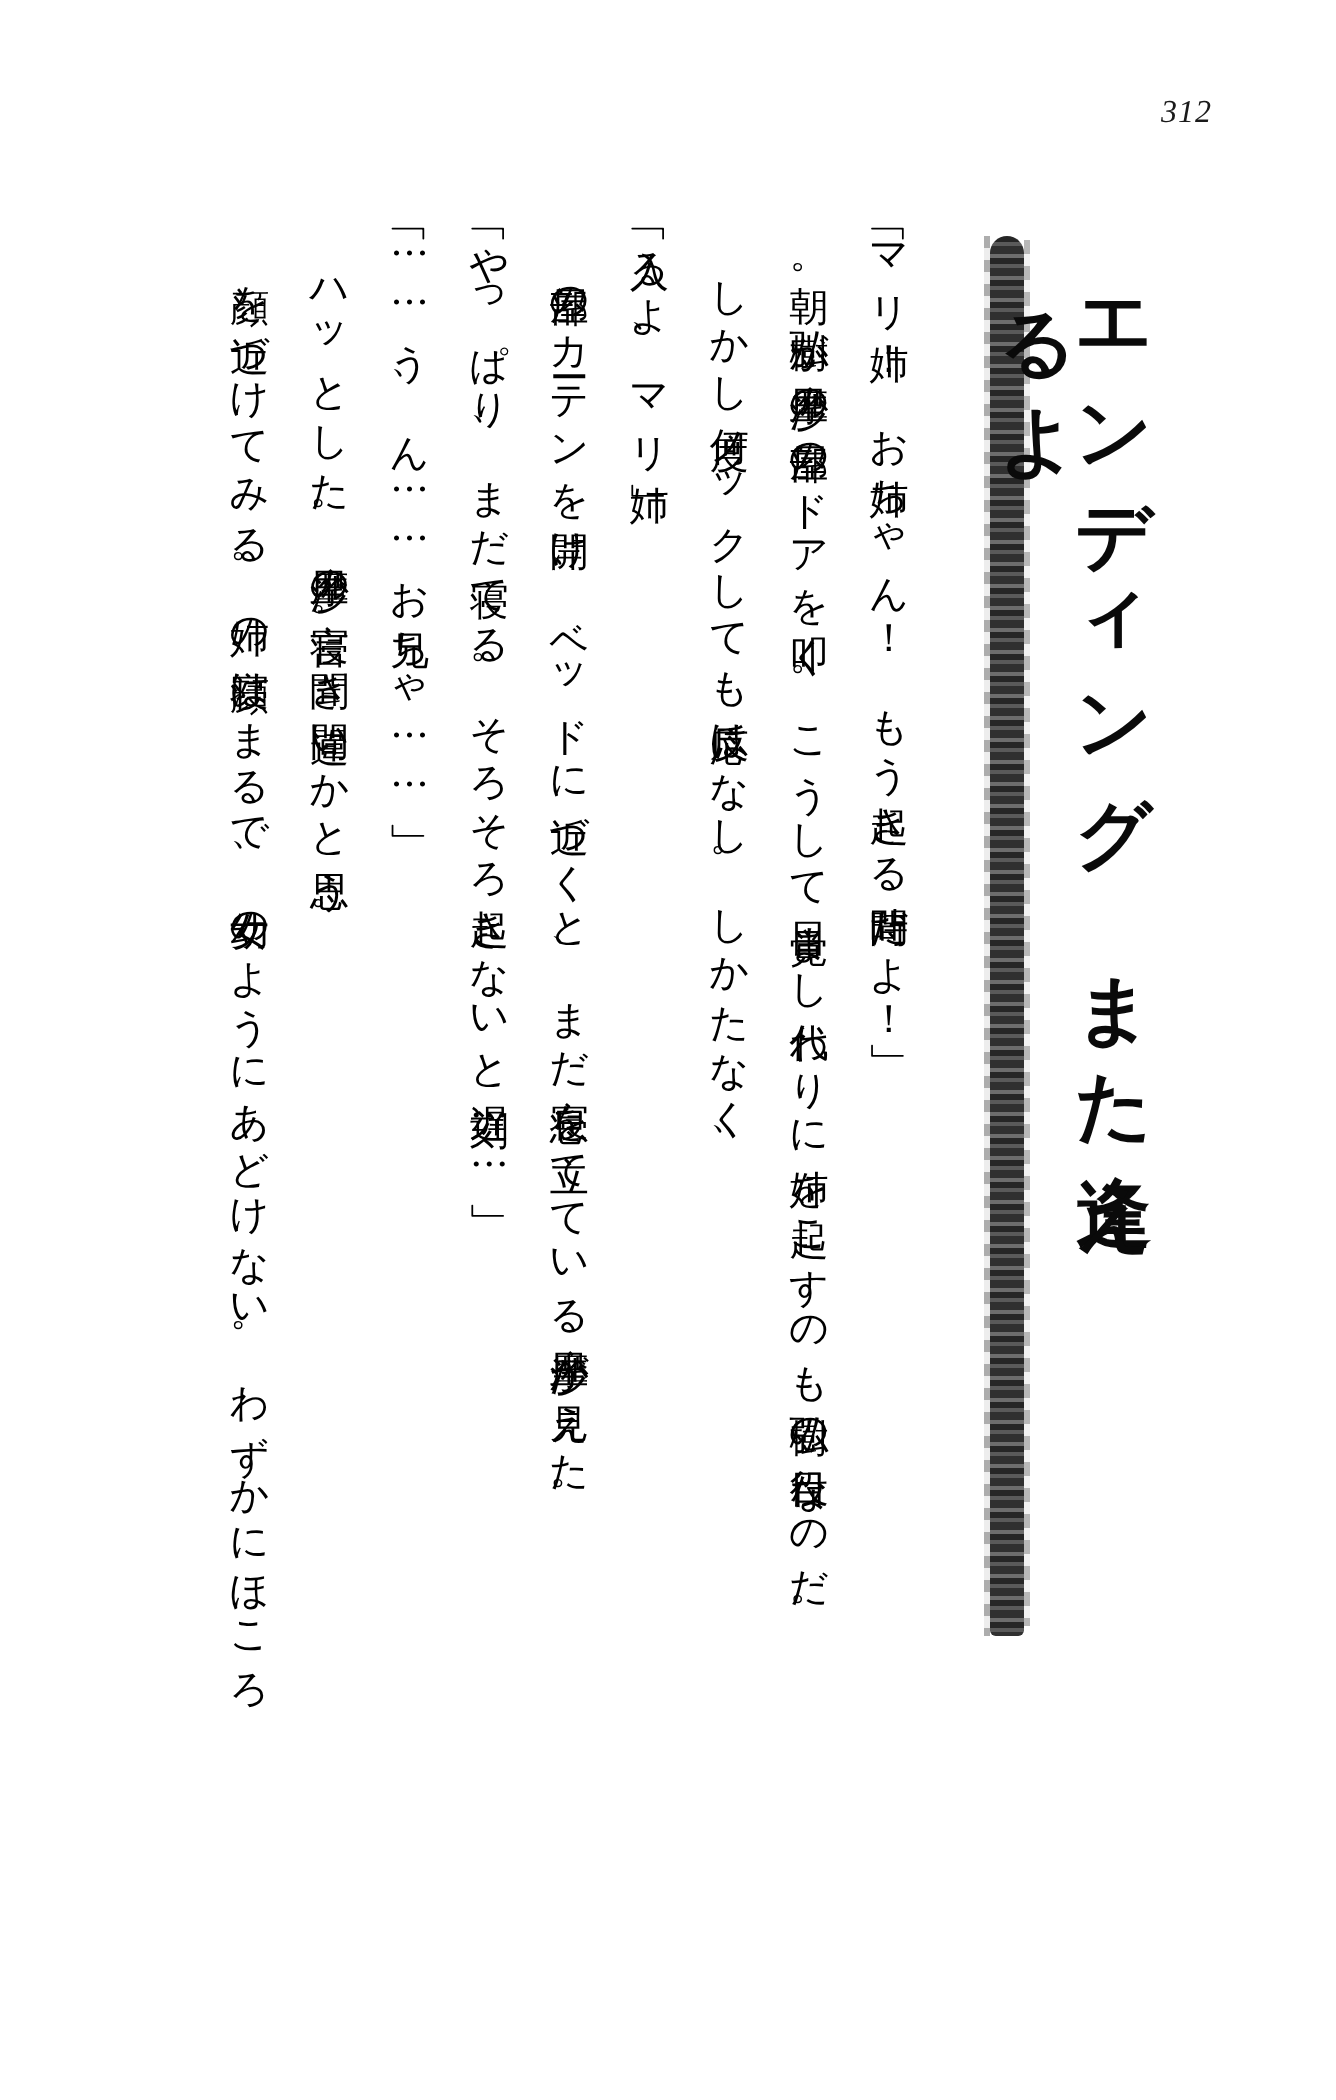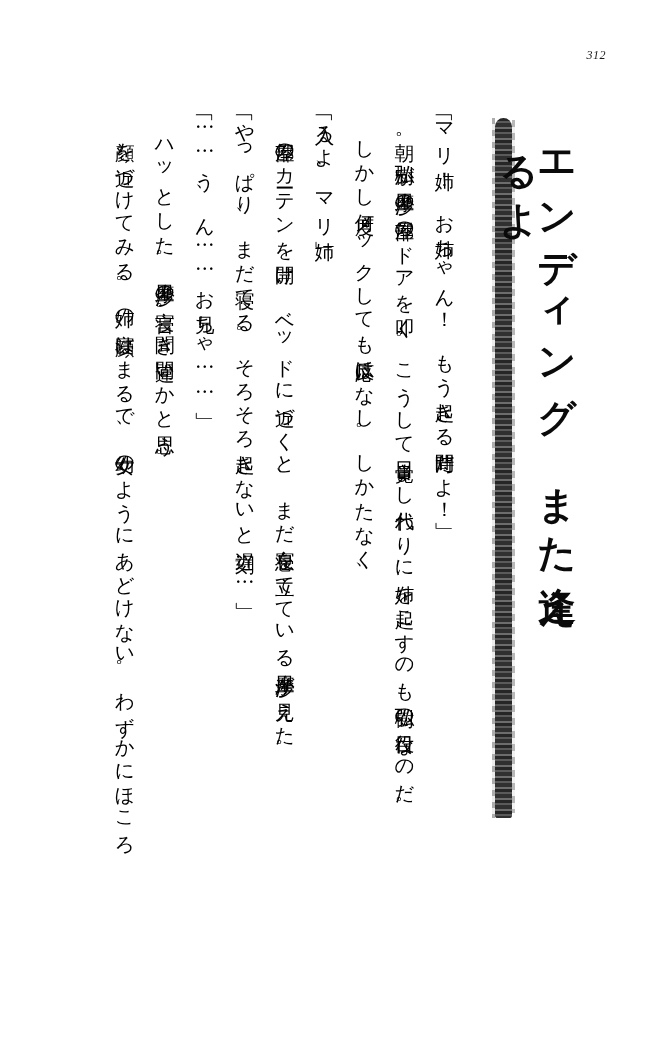--- a/index.html
+++ b/index.html
@@ -24,21 +24,21 @@
     background: #ffffff;
   }
 
   
   .page-number {
     position: absolute;
     top: 48px;
     right: 62px;
     font-family: "Liberation Serif", "DejaVu Serif", serif;
     font-style: italic;
-    font-size: 12px;
+    font-size: 16px;
     letter-spacing: 0.5px;
     color: #1a1a1a;
   }
 
   
   .body-text {
     position: absolute;
     top: 108px;
     left: 34px;
     width: 430px;

